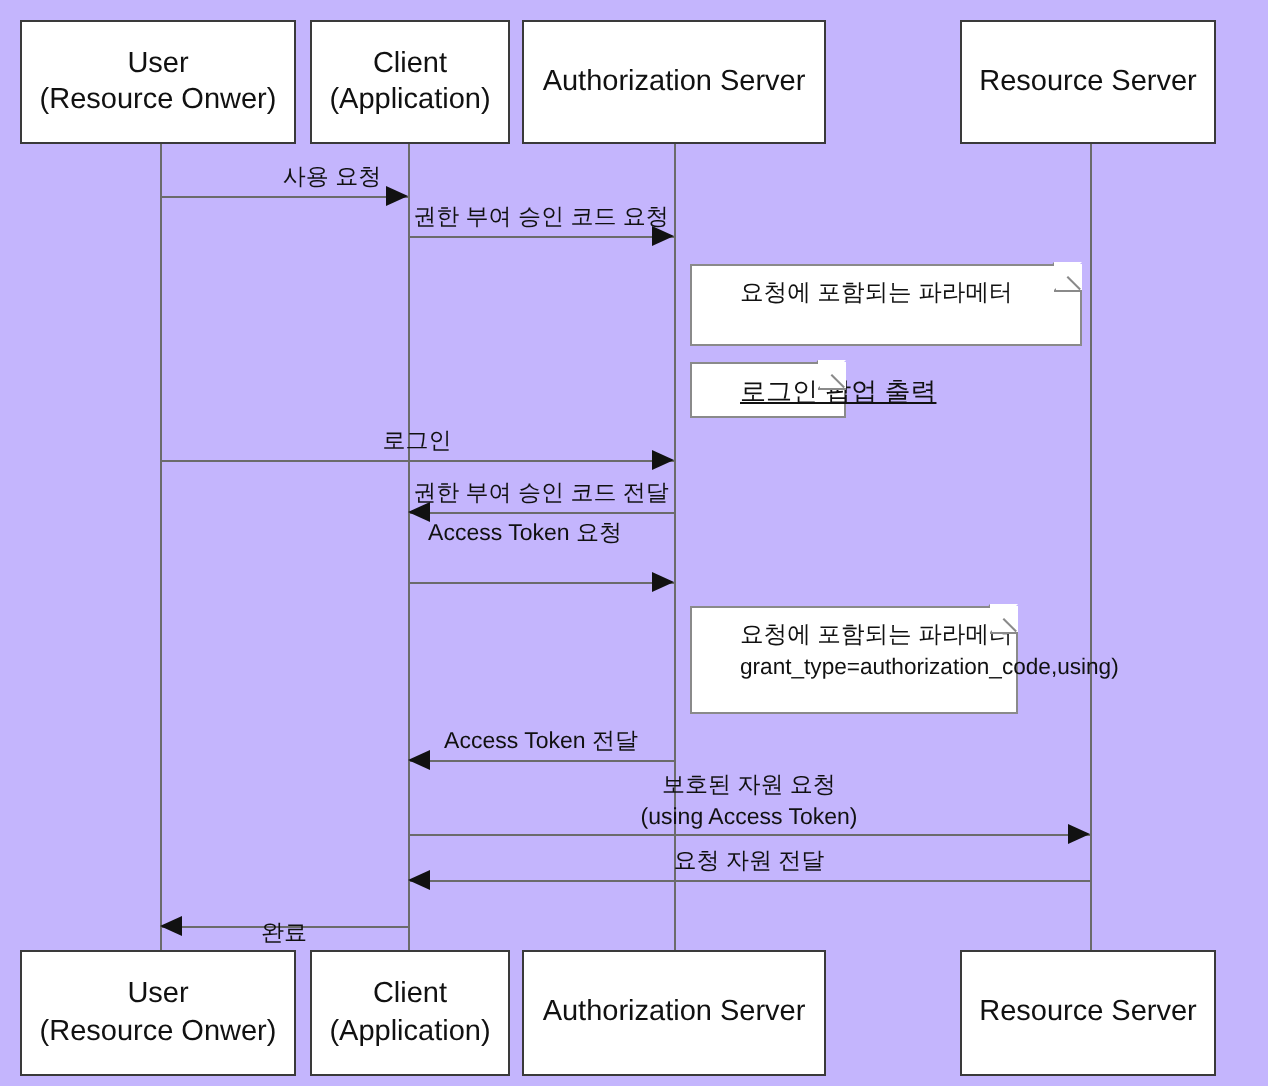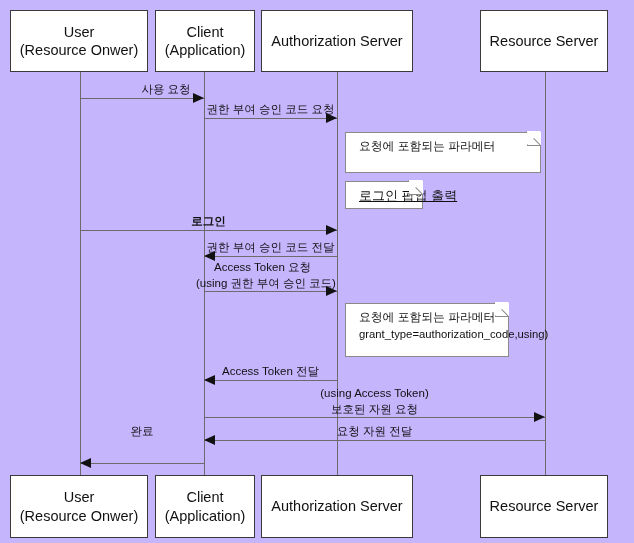--- a/index.html
+++ b/index.html
@@ -70,21 +70,21 @@
     line-height: 1.35;
   }
   .note {
     position: absolute;
     border: 1.2px solid #8a8a8a;
     background: #ffffff;
     box-sizing: border-box;
     font-size: 11.3px;
     color: #111111;
     line-height: 1.45;
-    padding: 5px 7px 4px 13px;
+    padding: 5px 7px 4px 24px;
   }
   .note .fold {
     position: absolute;
     top: -1px;
     right: -1px;
     width: 13px;
     height: 13px;
     background: #ffffff;
     border-left: 1.2px solid #8a8a8a;
     border-bottom: 1.2px solid #8a8a8a;
@@ -162,52 +162,51 @@
         <span style="display: block; padding-left: 48px;">사용 요청</span>
       </div>
       <div class="msg" style="left: 204px; width: 133px; top: 118px;"></div>
       <div class="arrowhead right" style="top: 113px; left: 326px;"></div>
       <div class="msg-label" style="left: 204px; width: 133px; top: 102px;">
         <span style="display: block;">권한 부여 승인 코드 요청</span>
       </div>
       <div class="msg" style="left: 80px; width: 257px; top: 230px;"></div>
       <div class="arrowhead right" style="top: 225px; left: 326px;"></div>
       <div class="msg-label" style="left: 80px; width: 257px; top: 214px;">
-        <span style="display: block; font-weight: bold;">로그인</span>
+        <span style="display: block;">로그인</span>
       </div>
       <div class="msg" style="left: 204px; width: 133px; top: 256px;"></div>
       <div class="arrowhead left" style="top: 251px; left: 204px;"></div>
       <div class="msg-label" style="left: 204px; width: 133px; top: 240px;">
         <span style="display: block;">권한 부여 승인 코드 전달</span>
       </div>
       <div class="msg" style="left: 204px; width: 133px; top: 291px;"></div>
       <div class="arrowhead right" style="top: 286px; left: 326px;"></div>
       <div class="msg-label" style="left: 196px; width: 133px; top: 260px;">
         <span style="display: block;">Access Token 요청</span>
-        <span style="display: block;">(using 권한 부여 승인 코드)</span>
       </div>
       <div class="msg" style="left: 204px; width: 133px; top: 380px;"></div>
       <div class="arrowhead left" style="top: 375px; left: 204px;"></div>
       <div class="msg-label" style="left: 204px; width: 133px; top: 364px;">
         <span style="display: block;">Access Token 전달</span>
       </div>
       <div class="msg" style="left: 204px; width: 341px; top: 417px;"></div>
       <div class="arrowhead right" style="top: 412px; left: 534px;"></div>
       <div class="msg-label" style="left: 204px; width: 341px; top: 386px;">
+        <span style="display: block;">보호된 자원 요청</span>
         <span style="display: block;">(using Access Token)</span>
-        <span style="display: block;">보호된 자원 요청</span>
       </div>
       <div class="msg" style="left: 204px; width: 341px; top: 440px;"></div>
       <div class="arrowhead left" style="top: 435px; left: 204px;"></div>
       <div class="msg-label" style="left: 204px; width: 341px; top: 424px;">
         <span style="display: block;">요청 자원 전달</span>
       </div>
       <div class="msg" style="left: 80px; width: 124px; top: 463px;"></div>
       <div class="arrowhead left" style="top: 458px; left: 80px;"></div>
-      <div class="msg-label" style="left: 80px; width: 124px; top: 424px;">
+      <div class="msg-label" style="left: 80px; width: 124px; top: 460px;">
         <span style="display: block;">완료</span>
       </div>
       <div class="note" style="left: 345px; top: 132px; width: 196px; height: 41px;">
         <span class="note-line" style="font-size: 11.8px;">요청에 포함되는 파라메터</span>
         <span class="fold"></span>
       </div>
       <div class="note" style="left: 345px; top: 181px; width: 78px; height: 28px;">
         <span class="note-line" style="font-size: 13px; text-decoration: underline;">로그인 팝업 출력</span>
         <span class="fold"></span>
       </div>

